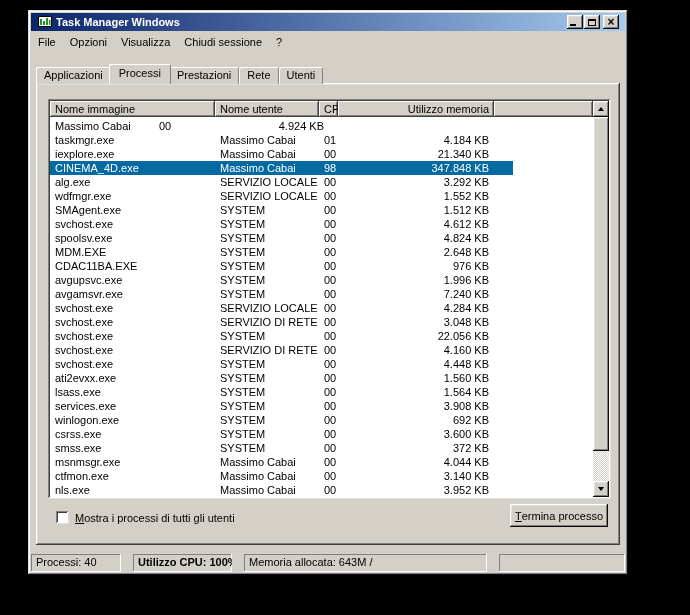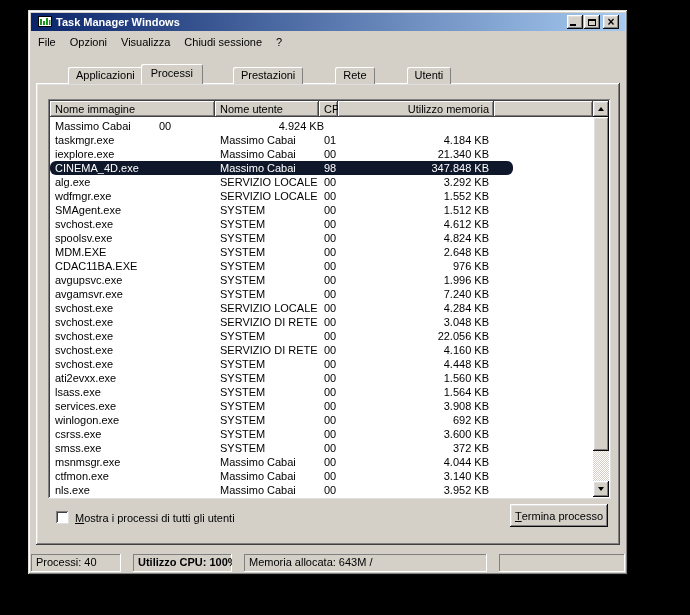--- a/index.html
+++ b/index.html
@@ -21,21 +21,21 @@
   .glyph-min { position:absolute; left:3px; bottom:3px; width:6px; height:2px; background:#000; }
   .glyph-max { width:8px; height:7px; border:1px solid #000; border-top-width:2px; }
   .glyph-close { font-size:12px; font-weight:bold; line-height:10px; }
 
   .menubar { position:absolute; left:3px; top:23px; right:3px; height:18px; display:flex; align-items:center; }
   .menu-item { padding:2px 7px; white-space:nowrap; }
 
   .tabs { position:absolute; left:8px; top:54px; height:20px; display:flex; align-items:flex-end; z-index:2; }
   .tab { background:#d4d0c8; height:17px; padding:2px 8px 0; white-space:nowrap;
     border-top-left-radius:2px; border-top-right-radius:2px;
-    box-shadow: inset 1px 1px #ffffff, inset -1px 0 #808080; margin-left: 32px; }
+    box-shadow: inset 1px 1px #ffffff, inset -1px 0 #808080; }
   .tab.active { height:20px; padding:3px 10px 0; margin:0 -2px; position:relative; z-index:3;
     box-shadow: inset 1px 1px #ffffff, inset -1px 0 #808080; }
 
   .tabpage { position:absolute; left:8px; right:8px; top:73px; height:462px; background:#d4d0c8;
     box-shadow: inset -1px -1px #404040, inset 1px 1px #ffffff, inset -2px -2px #808080, inset 2px 2px #dfdfdf; }
 
   .listview { position:absolute; left:12px; top:16px; width:563px; height:400px; background:#fff;
     box-shadow: inset -1px -1px #dfdfdf, inset 1px 1px #808080, inset -2px -2px #ffffff, inset 2px 2px #404040; }
   .lv-inner { position:absolute; left:2px; top:2px; right:18px; bottom:2px; overflow:hidden; background:#fff; }
 
@@ -43,21 +43,21 @@
   .lv-hcell { background:#d4d0c8; height:16px; line-height:14px; padding:1px 5px; white-space:nowrap; overflow:hidden;
     box-shadow: inset -1px -1px #404040, inset 1px 1px #ffffff, inset -2px -2px #808080; flex:0 0 auto; }
   .w-img  { width:165px; }
   .w-user { width:104px; }
   .w-cpu  { width:19px; text-align:center; }
   .w-mem  { width:156px; text-align:right; }
   .w-fill { flex:1 1 auto; width:auto; }
 
   .lv-rows { padding-top:2px; }
   .lv-row { display:flex; width:463px; height:14px; line-height:14px; }
-  .lv-row.selected { background:#0f172a; color:#fff;border-radius:6px; }
+  .lv-row.selected { background:#0369a1; color:#fff; }
   .lv-cell { padding:0 5px; white-space:nowrap; overflow:hidden; flex:0 0 auto; }
 
   .scrollbar { position:absolute; right:2px; top:2px; bottom:2px; width:16px; background-color:#fff;
     background-image: linear-gradient(45deg,#d4d0c8 25%,transparent 25%,transparent 75%,#d4d0c8 75%),
                       linear-gradient(45deg,#d4d0c8 25%,transparent 25%,transparent 75%,#d4d0c8 75%);
     background-size:2px 2px; background-position:0 0,1px 1px; }
   .sb-btn { position:absolute; left:0; width:16px; height:16px; background:#d4d0c8;
     box-shadow: inset -1px -1px #0a0a0a, inset 1px 1px #ffffff, inset -2px -2px #808080, inset 2px 2px #dfdfdf;
     display:flex; align-items:center; justify-content:center; }
   .sb-up { top:0; } .sb-down { bottom:0; }

